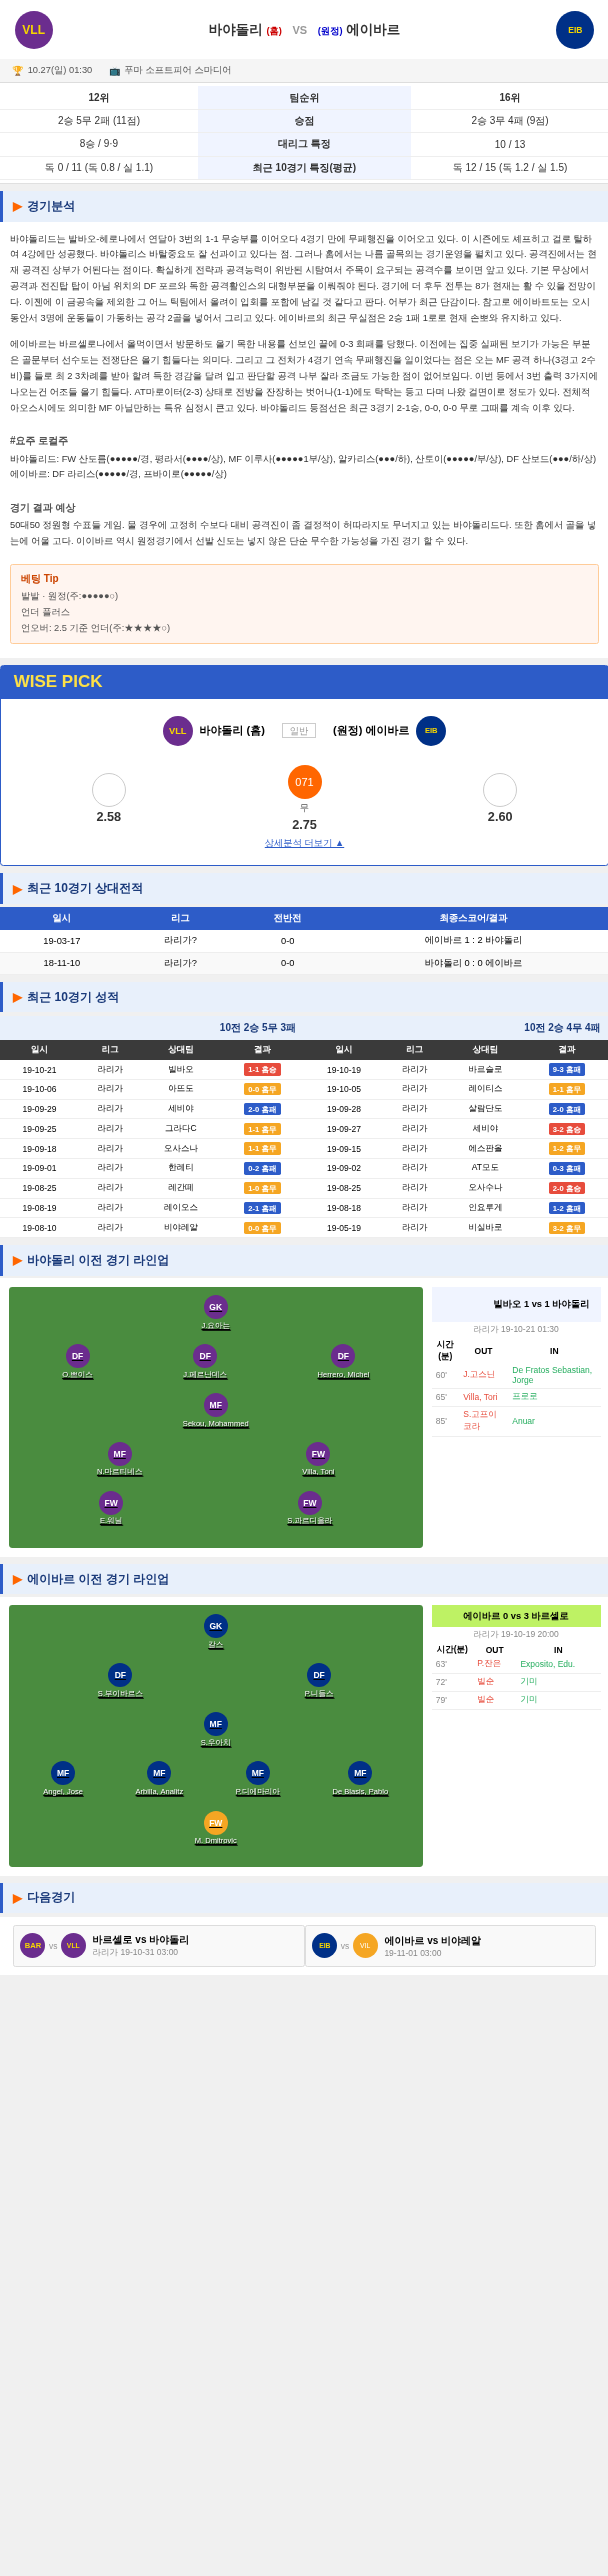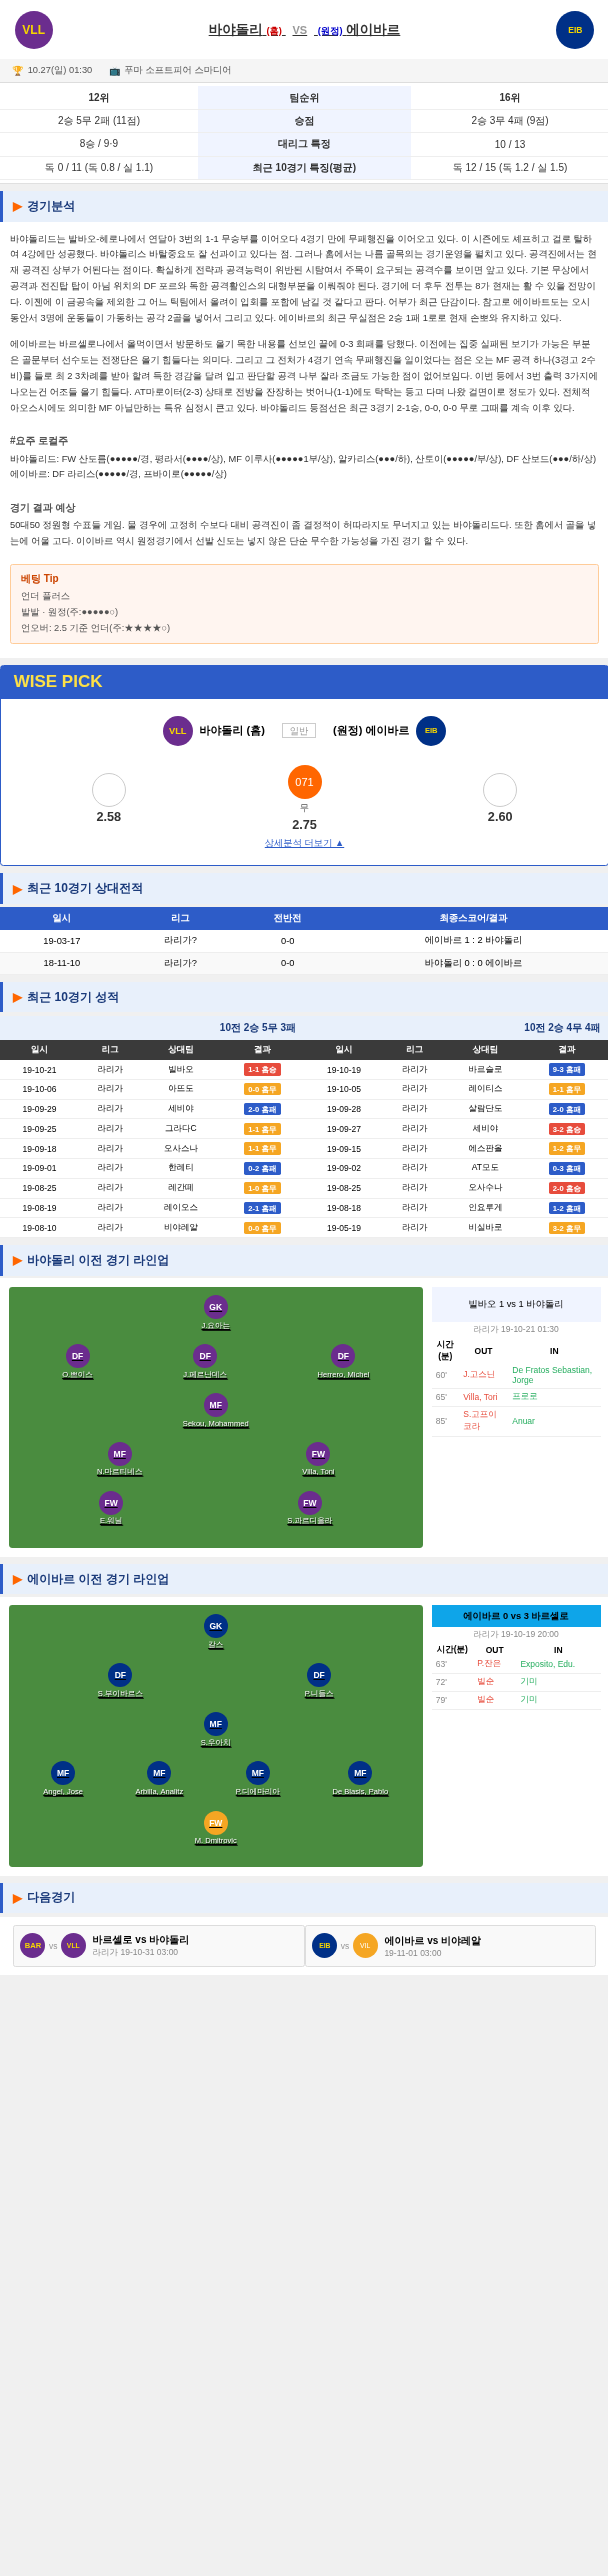--- a/index.html
+++ b/index.html
@@ -5,21 +5,21 @@
     * { box-sizing: border-box; margin: 0; padding: 0; }
     body { font-family: 'Malgun Gothic', '맑은 고딕', Arial, sans-serif; font-size: 10px; background: #f0f0f0; width: 609px; }
     
     
     .header { background: #fff; border-bottom: 1.7px solid #e0e0e0; }
     .match-header { display: flex; align-items: center; padding: 8.5px 12.7px; background: #fff; }
     .team-logo { width: 42px; height: 42px; display: flex; align-items: center; justify-content: center; }
     .logo-valladolid { background: #6b2d8e; border-radius: 50%; width: 38px; height: 38px; display: flex; align-items: center; justify-content: center; color: #f5d500; font-weight: bold; font-size: 12px; }
     .logo-eibar { background: #003087; border-radius: 50%; width: 38px; height: 38px; display: flex; align-items: center; justify-content: center; color: #f5d500; font-weight: bold; font-size: 8.5px; }
     .match-title { flex: 1; text-align: center; }
-    .match-title h2 { font-size: 13.5px; font-weight: bold; color: #333; text-decoration: underline; }
+    .match-title h2 { font-size: 13.5px; font-weight: bold; color: #333; }
     .vs-text { color: #999; font-size: 11px; margin: 0 6.8px; }
     .home-tag { color: #c00; font-size: 9.3px; }
     .away-tag { color: #00c; font-size: 9.3px; }
     
     
     .info-bar { background: #f5f5f5; padding: 5px 12.7px; display: flex; gap: 17px; font-size: 9.3px; color: #555; border-bottom: 0.8px solid #ddd; }
     .info-item { display: flex; align-items: center; gap: 3.4px; }
     
     
     .stats-section { background: #fff; margin: 3.4px 0; }
@@ -175,22 +175,22 @@
   <br>
   <p class="roster-title">#요주 로컬주</p>
   <p class="analysis-text">바야돌리드: FW 산도름(●●●●●/경, 평라서(●●●●/상), MF 이루사(●●●●●1부/상), 알카리스(●●●/하), 산토이(●●●●●/부/상), DF 산보드(●●●/하/상)</p>
   <p class="analysis-text">에이바르: DF 라리스(●●●●●/경, 프바이로(●●●●●/상)</p>
   <br>
   <p class="roster-title">경기 결과 예상</p>
   <p class="analysis-text">50대50 정원형 수표들 게임. 물 경우에 고정히 수보다 대비 공격진이 좀 결정적이 허따라지도 무너지고 있는 바야돌리드다. 또한 홈에서 골을 넣는에 어울 고다. 이이바르 역시 원정경기에서 선발 신도는 넣지 않은 단순 무수한 가능성을 가진 경기 할 수 있다.</p>
   <br>
   <div class="tip-section">
     <div class="tip-title">베팅 Tip</div>
+    <div class="tip-text">발발 · 원정(주:●●●●●○)</div>
     <div class="tip-text">언더 플러스</div>
-    <div class="tip-text">발발 · 원정(주:●●●●●○)</div>
     <div class="tip-text">언오버: 2.5 기준 언더(주:★★★★○)</div>
   </div>
 </div>
 
 <div class="wise-pick">
   <div class="wise-pick-header">
     <span>WISE PICK</span>
   </div>
   <div class="wise-pick-body">
     <div class="wise-pick-teams">
@@ -459,21 +459,21 @@
         <div class="player-name">E.워닐</div>
       </div>
       <div class="player">
         <div class="player-jersey jersey-home">FW</div>
         <div class="player-name">S.과르디올라</div>
       </div>
     </div>
   </div>
 
   <div style="flex:0 0 169px; margin-left:8.5px;">
-    <div style="background:#f0f4ff; padding:11px; font-size:9.3px; font-weight:normal; text-align:center;">빌바오 1 vs 1 바야돌리</div>
+    <div style="background:#f0f4ff; padding:11px; font-size:9.3px; font-weight:bold; text-align:right;">빌바오 1 vs 1 바야돌리</div>
     <div style="font-size:8.5px; color:#888; text-align:center; padding:2.5px;">라리가 19-10-21 01:30</div>
     <table class="event-table">
       <thead>
         <tr>
           <th>시간(분)</th>
           <th>OUT</th>
           <th>IN</th>
         </tr>
       </thead>
       <tbody id="home-events-tbody">
@@ -546,21 +546,21 @@
     </div>
     <div class="player-row">
       <div class="player">
         <div class="player-jersey" style="background:#f5a623;">FW</div>
         <div class="player-name">M. Dmitrovic</div>
       </div>
     </div>
   </div>
 
   <div style="flex:0 0 169px; margin-left:8.5px;">
-    <div style="background:#0ea5e9; padding:4.2px; font-size:9.3px; font-weight:bold; text-align:center;">에이바르 0 vs 3 바르셀로</div>
+    <div style="background:#bef264; padding:4.2px; font-size:9.3px; font-weight:bold; text-align:center;">에이바르 0 vs 3 바르셀로</div>
     <div style="font-size:8.5px; color:#888; text-align:center; padding:2.5px;">라리가 19-10-19 20:00</div>
     <table class="event-table">
       <thead>
         <tr>
           <th>시간(분)</th>
           <th>OUT</th>
           <th>IN</th>
         </tr>
       </thead>
       <tbody id="away-events-tbody">

